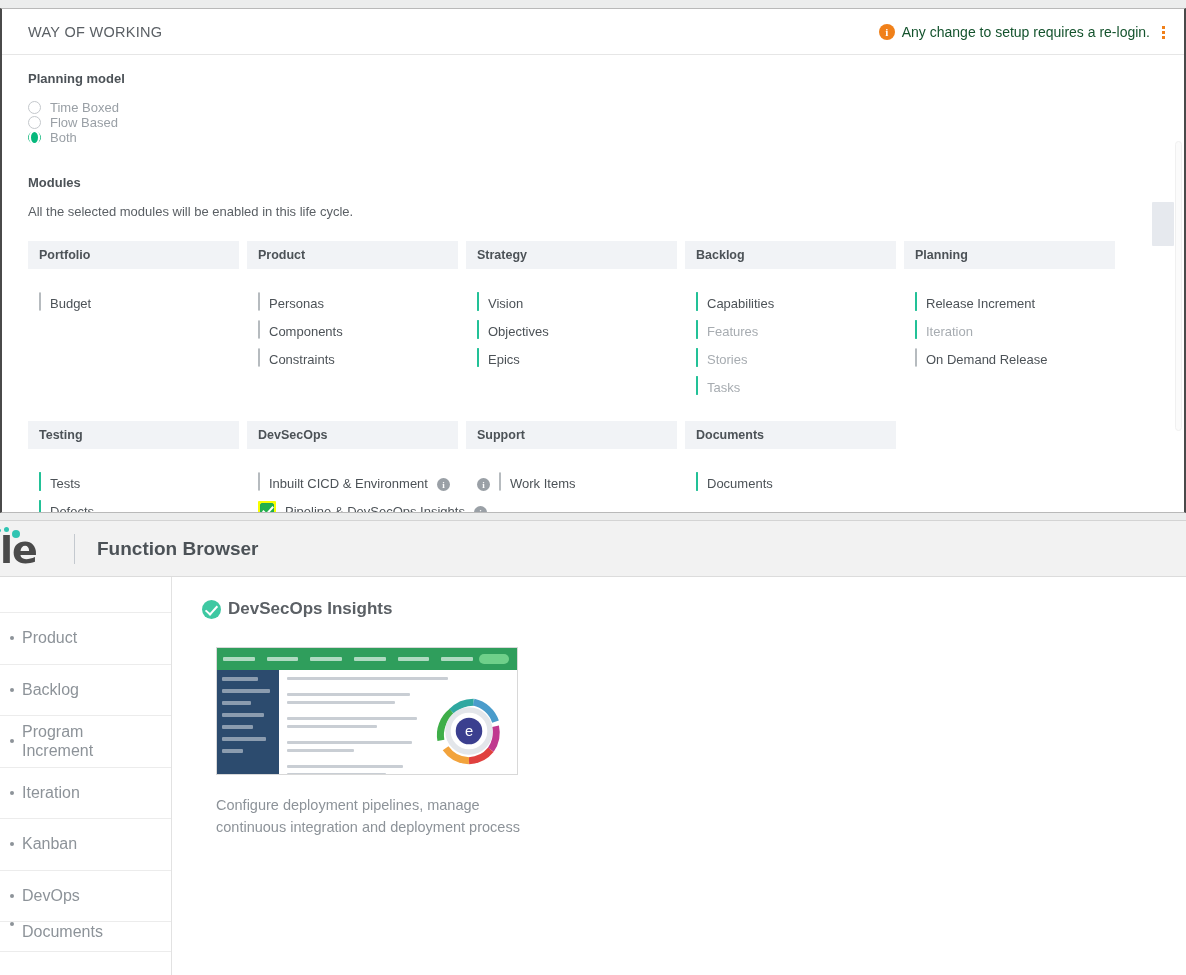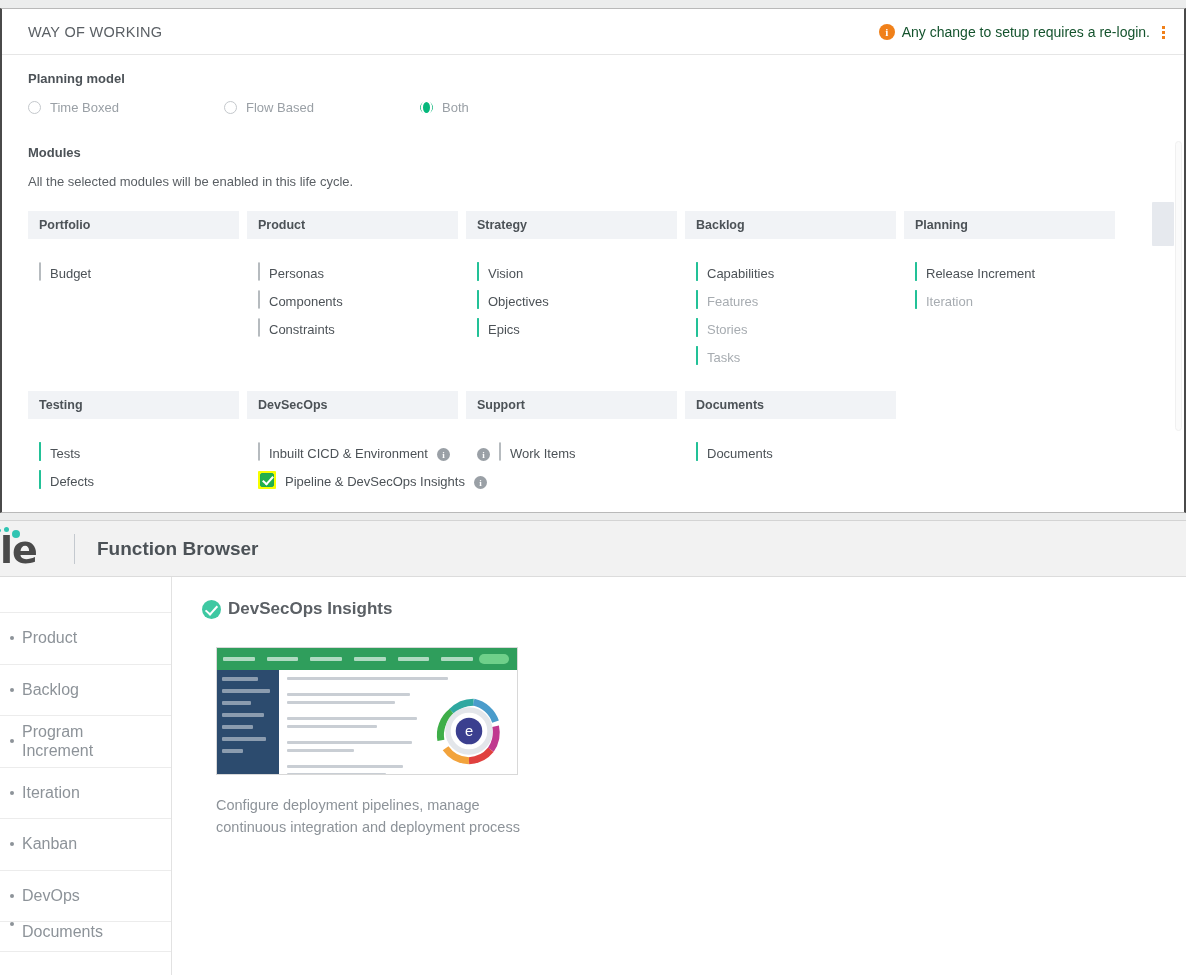--- a/index.html
+++ b/index.html
@@ -61,21 +61,21 @@
   }
 
   #panel-body { padding: 16px 26px 0 26px; }
 
   .section-label {
     font-size: 13px; font-weight: bold; color: #4c5257; margin-bottom: 14px;
   }
   .section-sub { font-size: 13px; color: #5b6065; margin-bottom: 22px; }
 
   
-  #radio-row { display: flex; margin-bottom: 30px; }
+  #radio-row { display: flex; margin-bottom: 30px; flex-direction: column; }
   .radio-item { display: flex; align-items: center; gap: 9px; }
   .radio-item:nth-child(1) { width: 196px; }
   .radio-item:nth-child(2) { width: 196px; }
   .radio-dot {
     width: 13px; height: 13px; border-radius: 50%;
     border: 1px solid #c4c8cc; background: #fff;
     display: flex; align-items: center; justify-content: center;
   }
   .radio-dot.on { border: 1px solid #16b97f; }
   .radio-dot.on::after {
@@ -311,20 +311,24 @@
         </div>
         <div class="mod-col">
           <div class="col-head">Planning</div>
           <div class="cb-row">
             <span><span class="cb checked"></span></span>
             <span class="cb-label">Release Increment</span>
           </div>
           <div class="cb-row">
             <span><span class="cb checked"></span></span>
             <span class="cb-label dim">Iteration</span>
+          </div>
+          <div class="cb-row">
+            <span><span class="cb"></span></span>
+            <span class="cb-label">On Demand Release</span>
           </div>
         </div>
       </div>
     <div style="height:26px"></div>
     <div class="mod-grid" id="grid-row2">
         <div class="mod-col">
           <div class="col-head">Testing</div>
           <div class="cb-row">
             <span><span class="cb checked"></span></span>
             <span class="cb-label">Tests</span>

